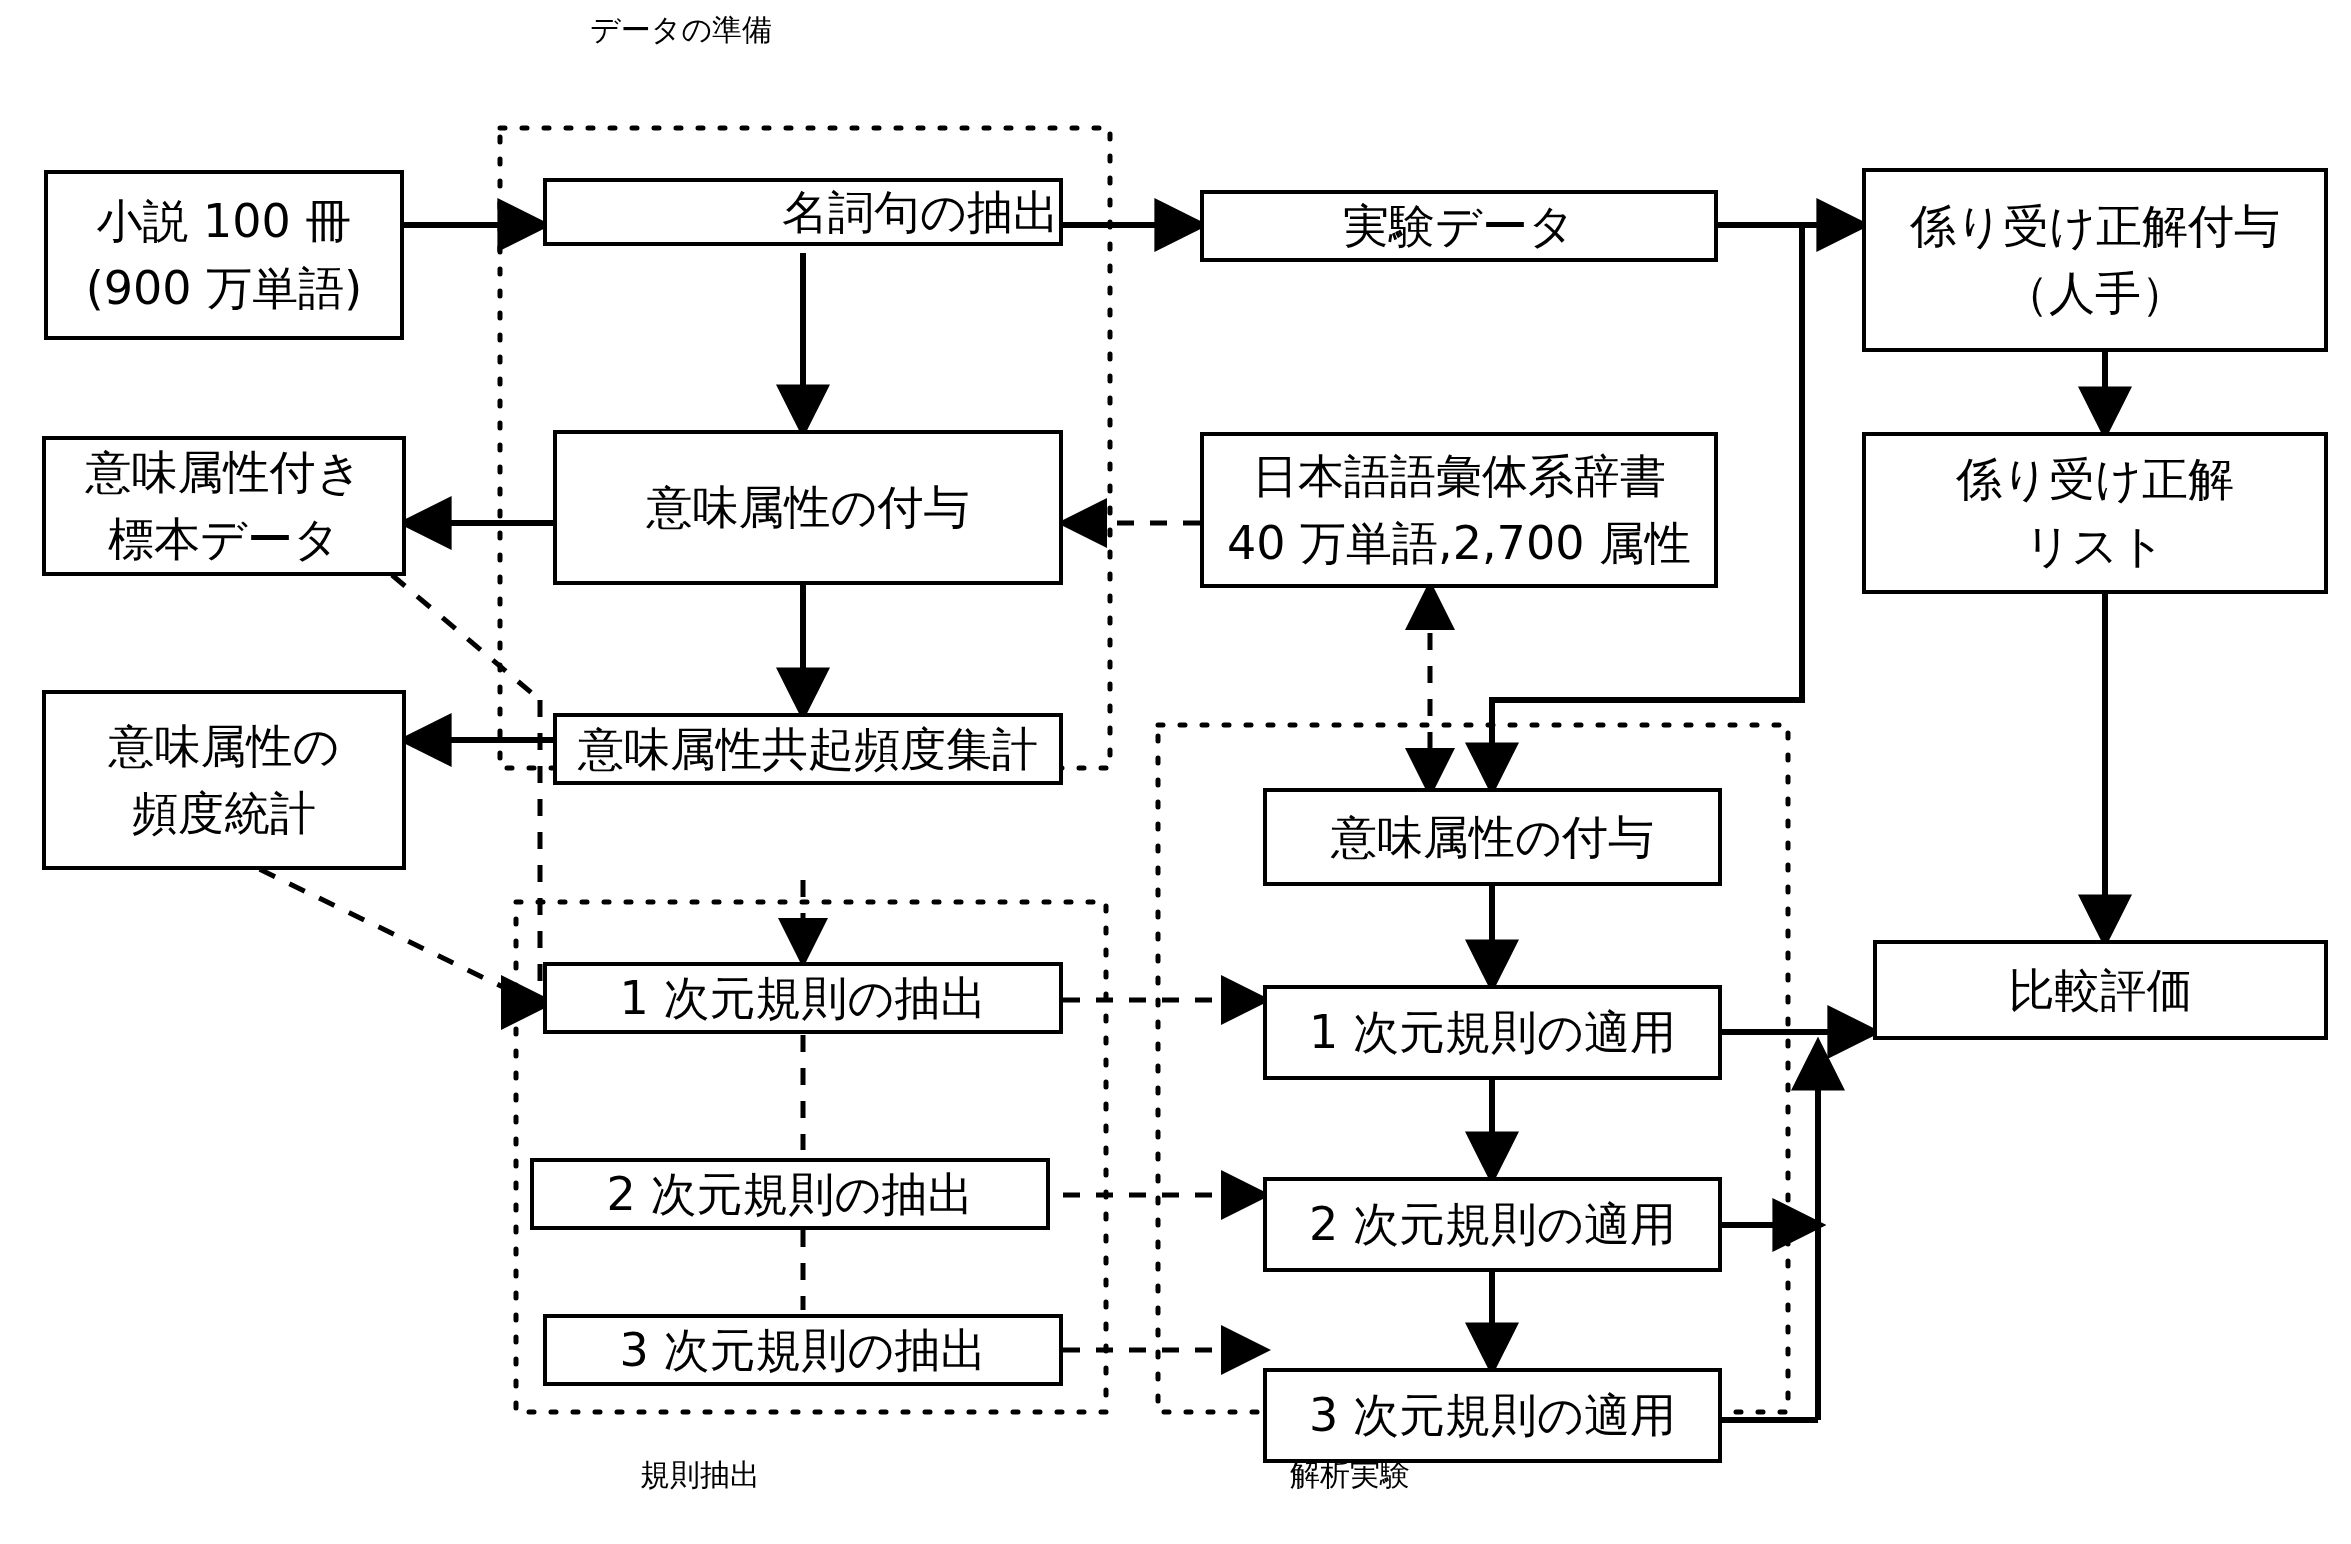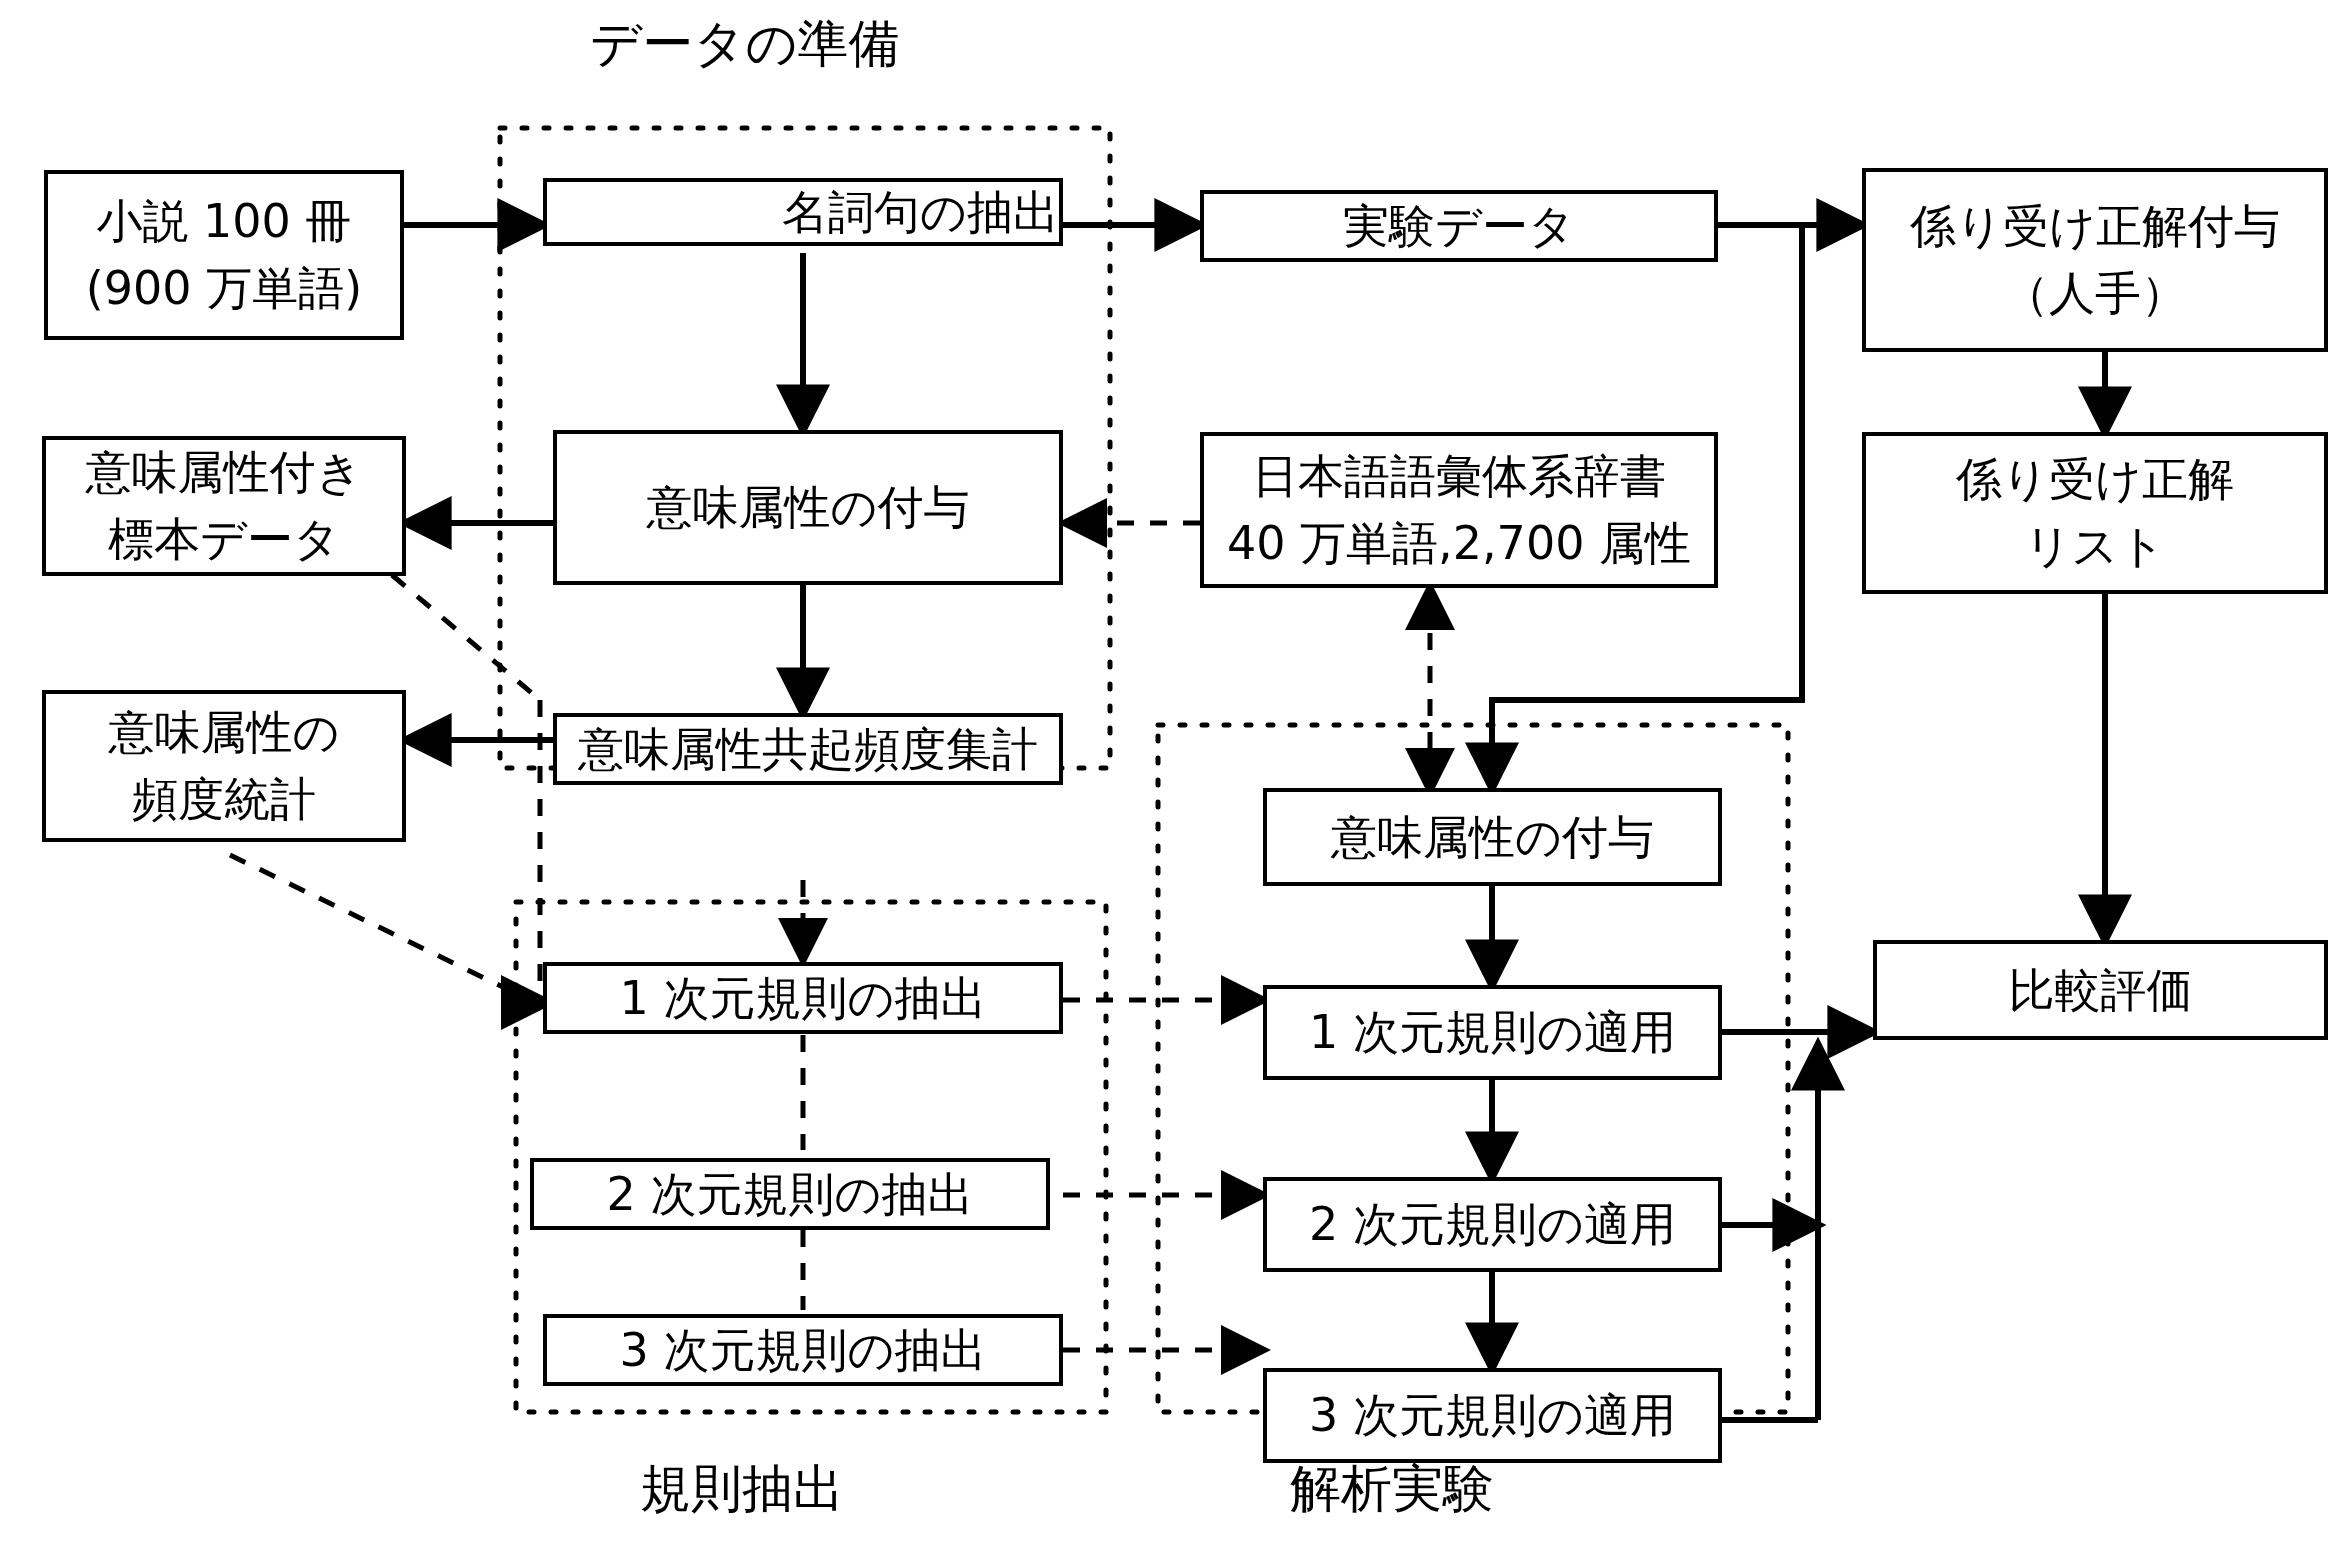--- a/index.html
+++ b/index.html
@@ -4,21 +4,21 @@
 <style>
   html,body{margin:0;padding:0;background:#ffffff;}
   body{font-family:"DejaVu Sans","Liberation Sans",sans-serif;}
   #stage{position:relative;width:2351px;height:1544px;background:#fff;overflow:hidden;}
   #stage svg{position:absolute;left:0;top:0;width:2351px;height:1544px;}
   .node{position:absolute;box-sizing:border-box;border:4px solid #000;background:#fff;
         display:flex;flex-direction:column;align-items:center;justify-content:center;
         text-align:center;color:#000;line-height:1.45;}
   .node .ln{display:block;white-space:nowrap;}
   .t42{font-size:46px;}
-  .grouplabel{position:absolute;font-size:51px;color:#000;white-space:nowrap;}
+  .grouplabel{position:absolute;font-size:30px;color:#000;white-space:nowrap;}
 </style>
 </head>
 <body>
 
 <div id="stage">
 
   <svg viewBox="0 0 2351 1544">
     <defs>
       <marker id="ah" markerWidth="9" markerHeight="9" refX="7.6" refY="4.5" orient="auto" markerUnits="strokeWidth">
         <path d="M0,0 L9,4.5 L0,9 z" fill="#000"></path>
@@ -113,21 +113,21 @@
 
   <div class="node t42" style="left:553px;top:713px;width:510px;height:72px;">
     <span class="ln">意味属性共起頻度集計</span>
   </div>
 
   <div class="node t42" style="left:42px;top:436px;width:364px;height:140px;">
     <span class="ln">意味属性付き</span>
     <span class="ln">標本データ</span>
   </div>
 
-  <div class="node t42" style="left:42px;top:690px;width:364px;height:152px;">
+  <div class="node t42" style="left:42px;top:690px;width:364px;height:180px;">
     <span class="ln">意味属性の</span>
     <span class="ln">頻度統計</span>
   </div>
 
   <div class="node t42" style="left:1200px;top:190px;width:518px;height:72px;">
     <span class="ln">実験データ</span>
   </div>
 
   <div class="node t42" style="left:1200px;top:432px;width:518px;height:156px;">
     <span class="ln">日本語語彙体系辞書</span>

